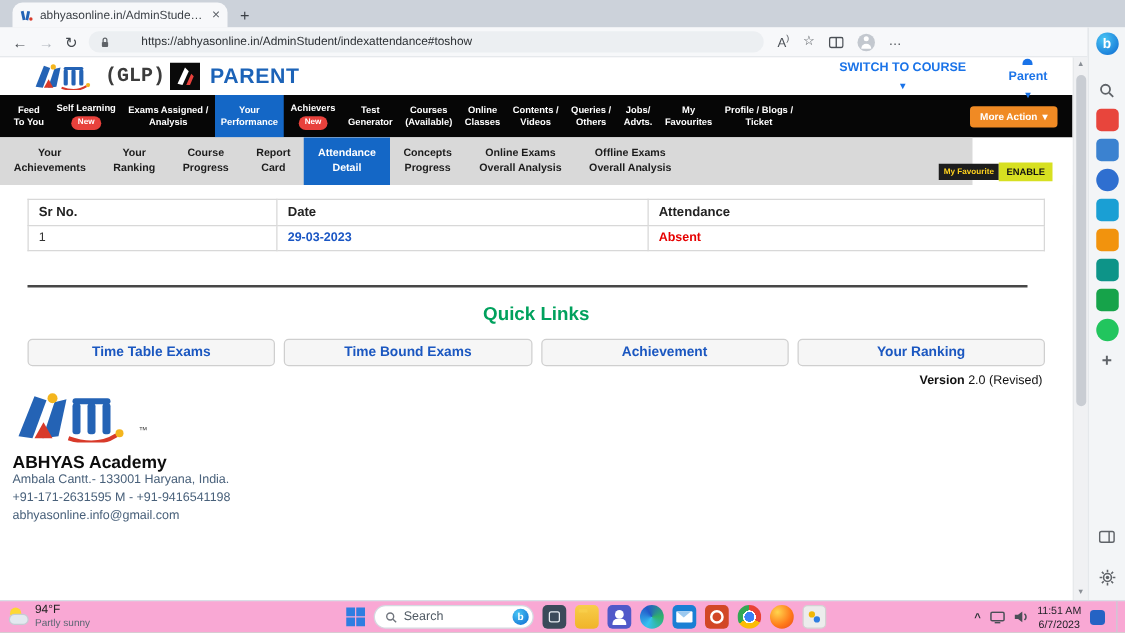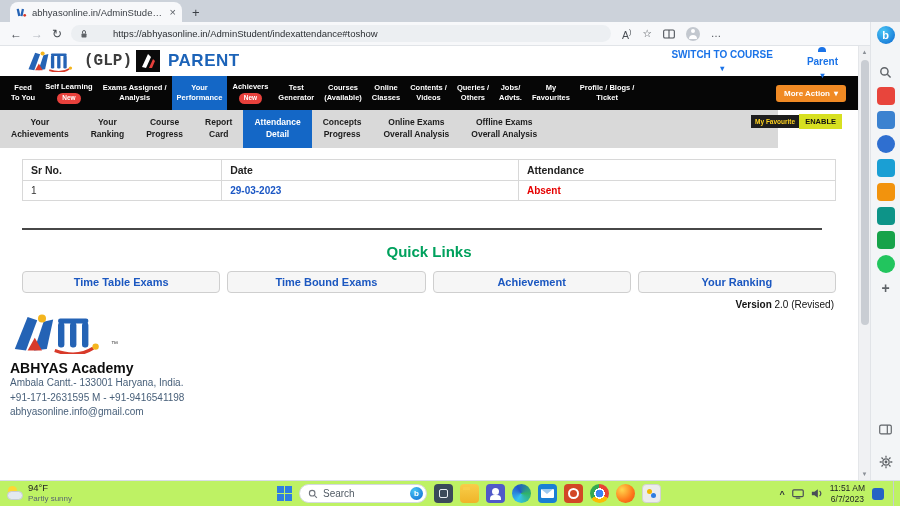--- a/index.html
+++ b/index.html
@@ -58,21 +58,21 @@
   .mainnav { display:flex; align-items:stretch; background:#060606; height:34px; padding-left:6px; }
   .nav-item { display:flex; flex-direction:column; justify-content:center; align-items:center; padding:0 5px; color:#fff; font-size:7.5px; font-weight:bold; line-height:1.35; text-align:center; cursor:pointer; white-space:nowrap; }
   .nav-item.active { background:#1467c6; }
   .badge { background:#e8413c; color:#fff; font-size:6.5px; padding:1px 5px; border-radius:6px; margin-top:1px; font-weight:bold; }
   .more-action { margin-left:auto; margin-right:12px; align-self:center; background:#f08a24; border:none; color:#fff; font-size:8px; font-weight:bold; padding:4px 8px; border-radius:3px; display:flex; gap:4px; align-items:center; cursor:pointer; font-family:inherit; }
 
   .subnav-row { position:relative; height:38px; background:#fff; }
   .subnav { display:flex; height:100%; width:778px; background:#d9d9d9; align-items:stretch; }
   .sub-item { display:flex; flex-direction:column; justify-content:center; padding:0 11px; font-size:8.5px; font-weight:bold; color:#1c1c1c; text-align:center; line-height:1.4; cursor:pointer; white-space:nowrap; }
   .sub-item.active { background:#1467c6; color:#fff; }
-  .fav-widget { position:absolute; right:16px; top:4px; display:flex; align-items:center; cursor:pointer;justify-content:flex-end; }
+  .fav-widget { position:absolute; right:16px; top:20px; display:flex; align-items:center; cursor:pointer;justify-content:flex-end; }
   .fav-label { background:#1d1d1d; color:#ffd21f; font-size:6.5px; padding:3px 4px; font-weight:bold; }
   .enable-btn { background:#d7e021; color:#111; font-size:7.5px; font-weight:bold; padding:3px 6px; }
 
   .table-wrap { margin:11px 22px 0 22px; }
   .att-table { width:100%; border-collapse:collapse; }
   .att-table th, .att-table td { border:1px solid #d8d8d8; padding:4px 8px; text-align:left; }
   .att-table th { font-size:10.5px; color:#222; }
   .att-table td { font-size:10px; color:#333; }
   .col-sr { width:24.5%; } .col-date { width:36.5%; }
   .cell-date { color:#1a56c4; font-weight:bold; cursor:pointer; }
@@ -85,21 +85,21 @@
   .version-line { text-align:right; font-size:10px; color:#121212; margin:6px 24px 0 0; }
   .v-bold { font-weight:bold; }
 
   .site-footer { padding:2px 0 0 10px; }
   .footer-logo { position:relative; width:112px; line-height:0; }
   .tm { position:absolute; right:-4px; top:0; font-size:7px; color:#444; line-height:1; }
   .f-org { font-size:14px; font-weight:bold; color:#0d0d0d; margin-top:2px; }
   .f-line { font-size:10px; color:#48607a; line-height:1.45; }
 
   
-  .taskbar { position:absolute; bottom:0; left:0; width:100%; height:26px; background:#bef264; border-top:1px solid #d9dee6; }
+  .taskbar { position:absolute; bottom:0; left:0; width:100%; height:26px; background:#f9a8d4; border-top:1px solid #d9dee6; }
   .tb-weather { position:absolute; left:6px; top:2px; display:flex; gap:5px; align-items:center; cursor:pointer; }
   .weather-icon { width:17px; height:17px; position:relative; }
   .weather-icon::before { content:""; position:absolute; top:1px; left:2px; width:9px; height:9px; border-radius:50%; background:#fdd835; }
   .weather-icon::after { content:""; position:absolute; bottom:2px; left:1px; width:14px; height:7px; border-radius:6px; background:#e3e9f0; border:1px solid #c6ccd4; }
   .w-temp { font-size:9.5px; color:#222; line-height:1.15; }
   .w-desc { font-size:8px; color:#5a6572; line-height:1.15; }
 
   .tb-center { position:absolute; left:277px; top:3px; display:flex; gap:7px; align-items:center; }
   .win-logo { width:15px; height:15px; display:grid; grid-template-columns:7px 7px; grid-gap:1px; cursor:pointer; }
   .win-logo i { background:#2f7de1; width:7px; height:7px; }

